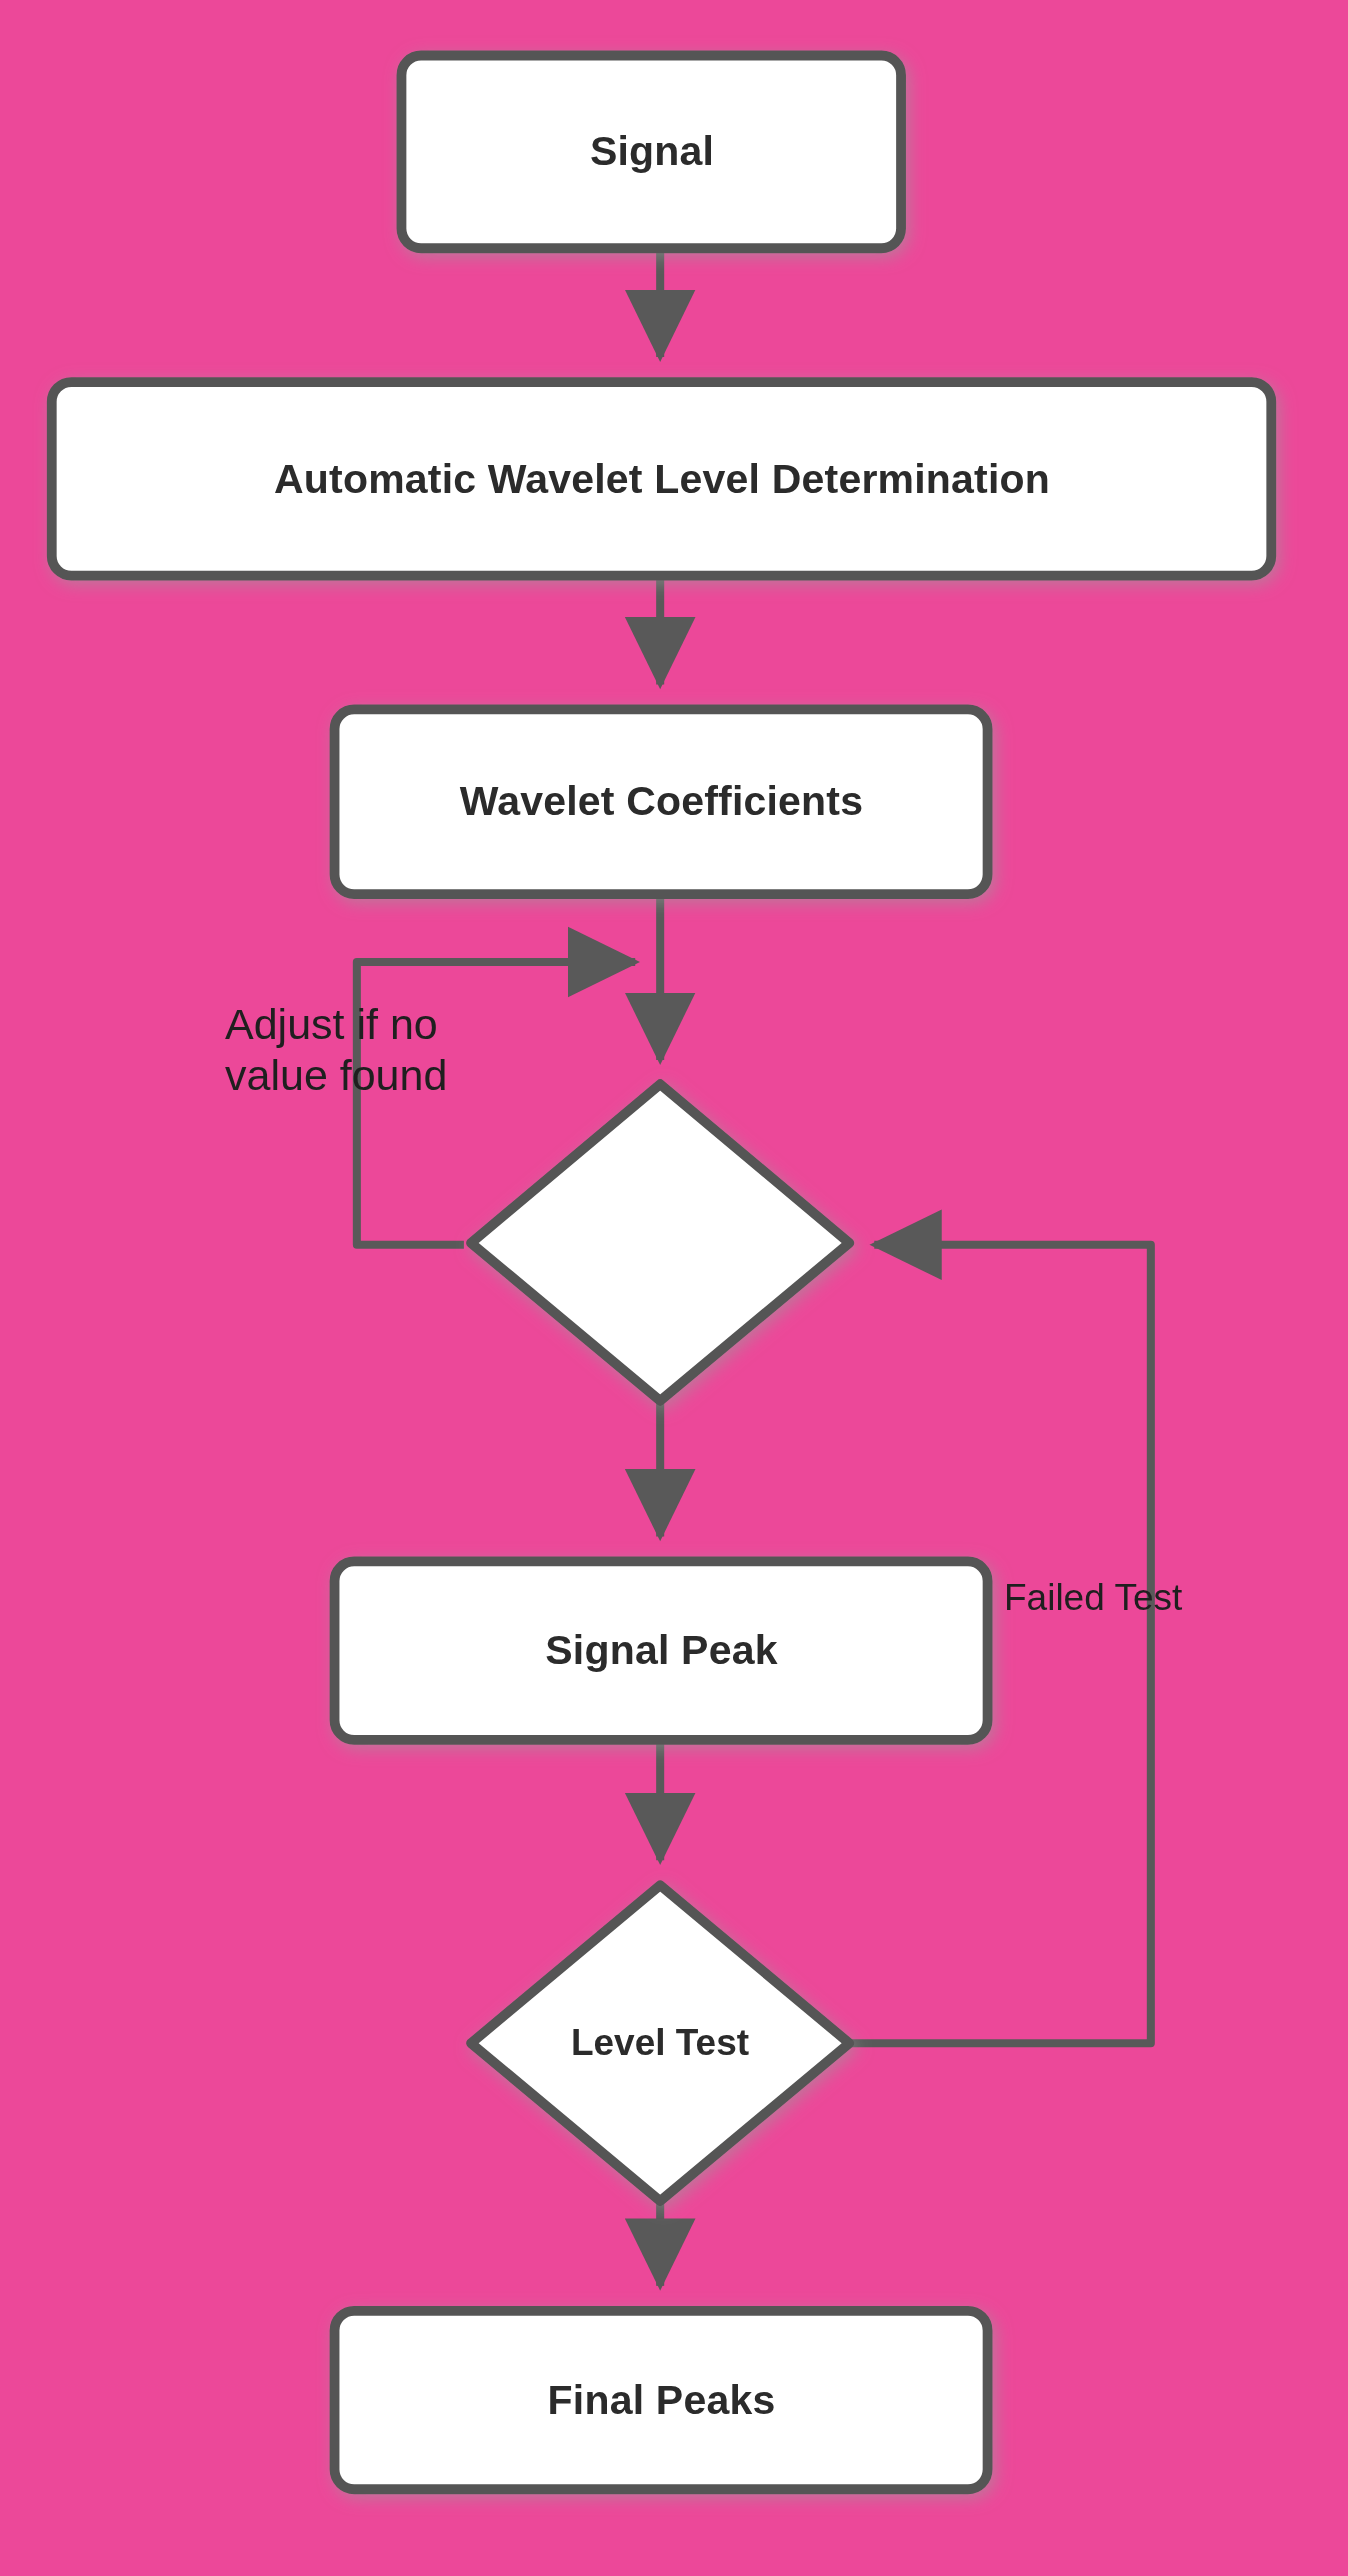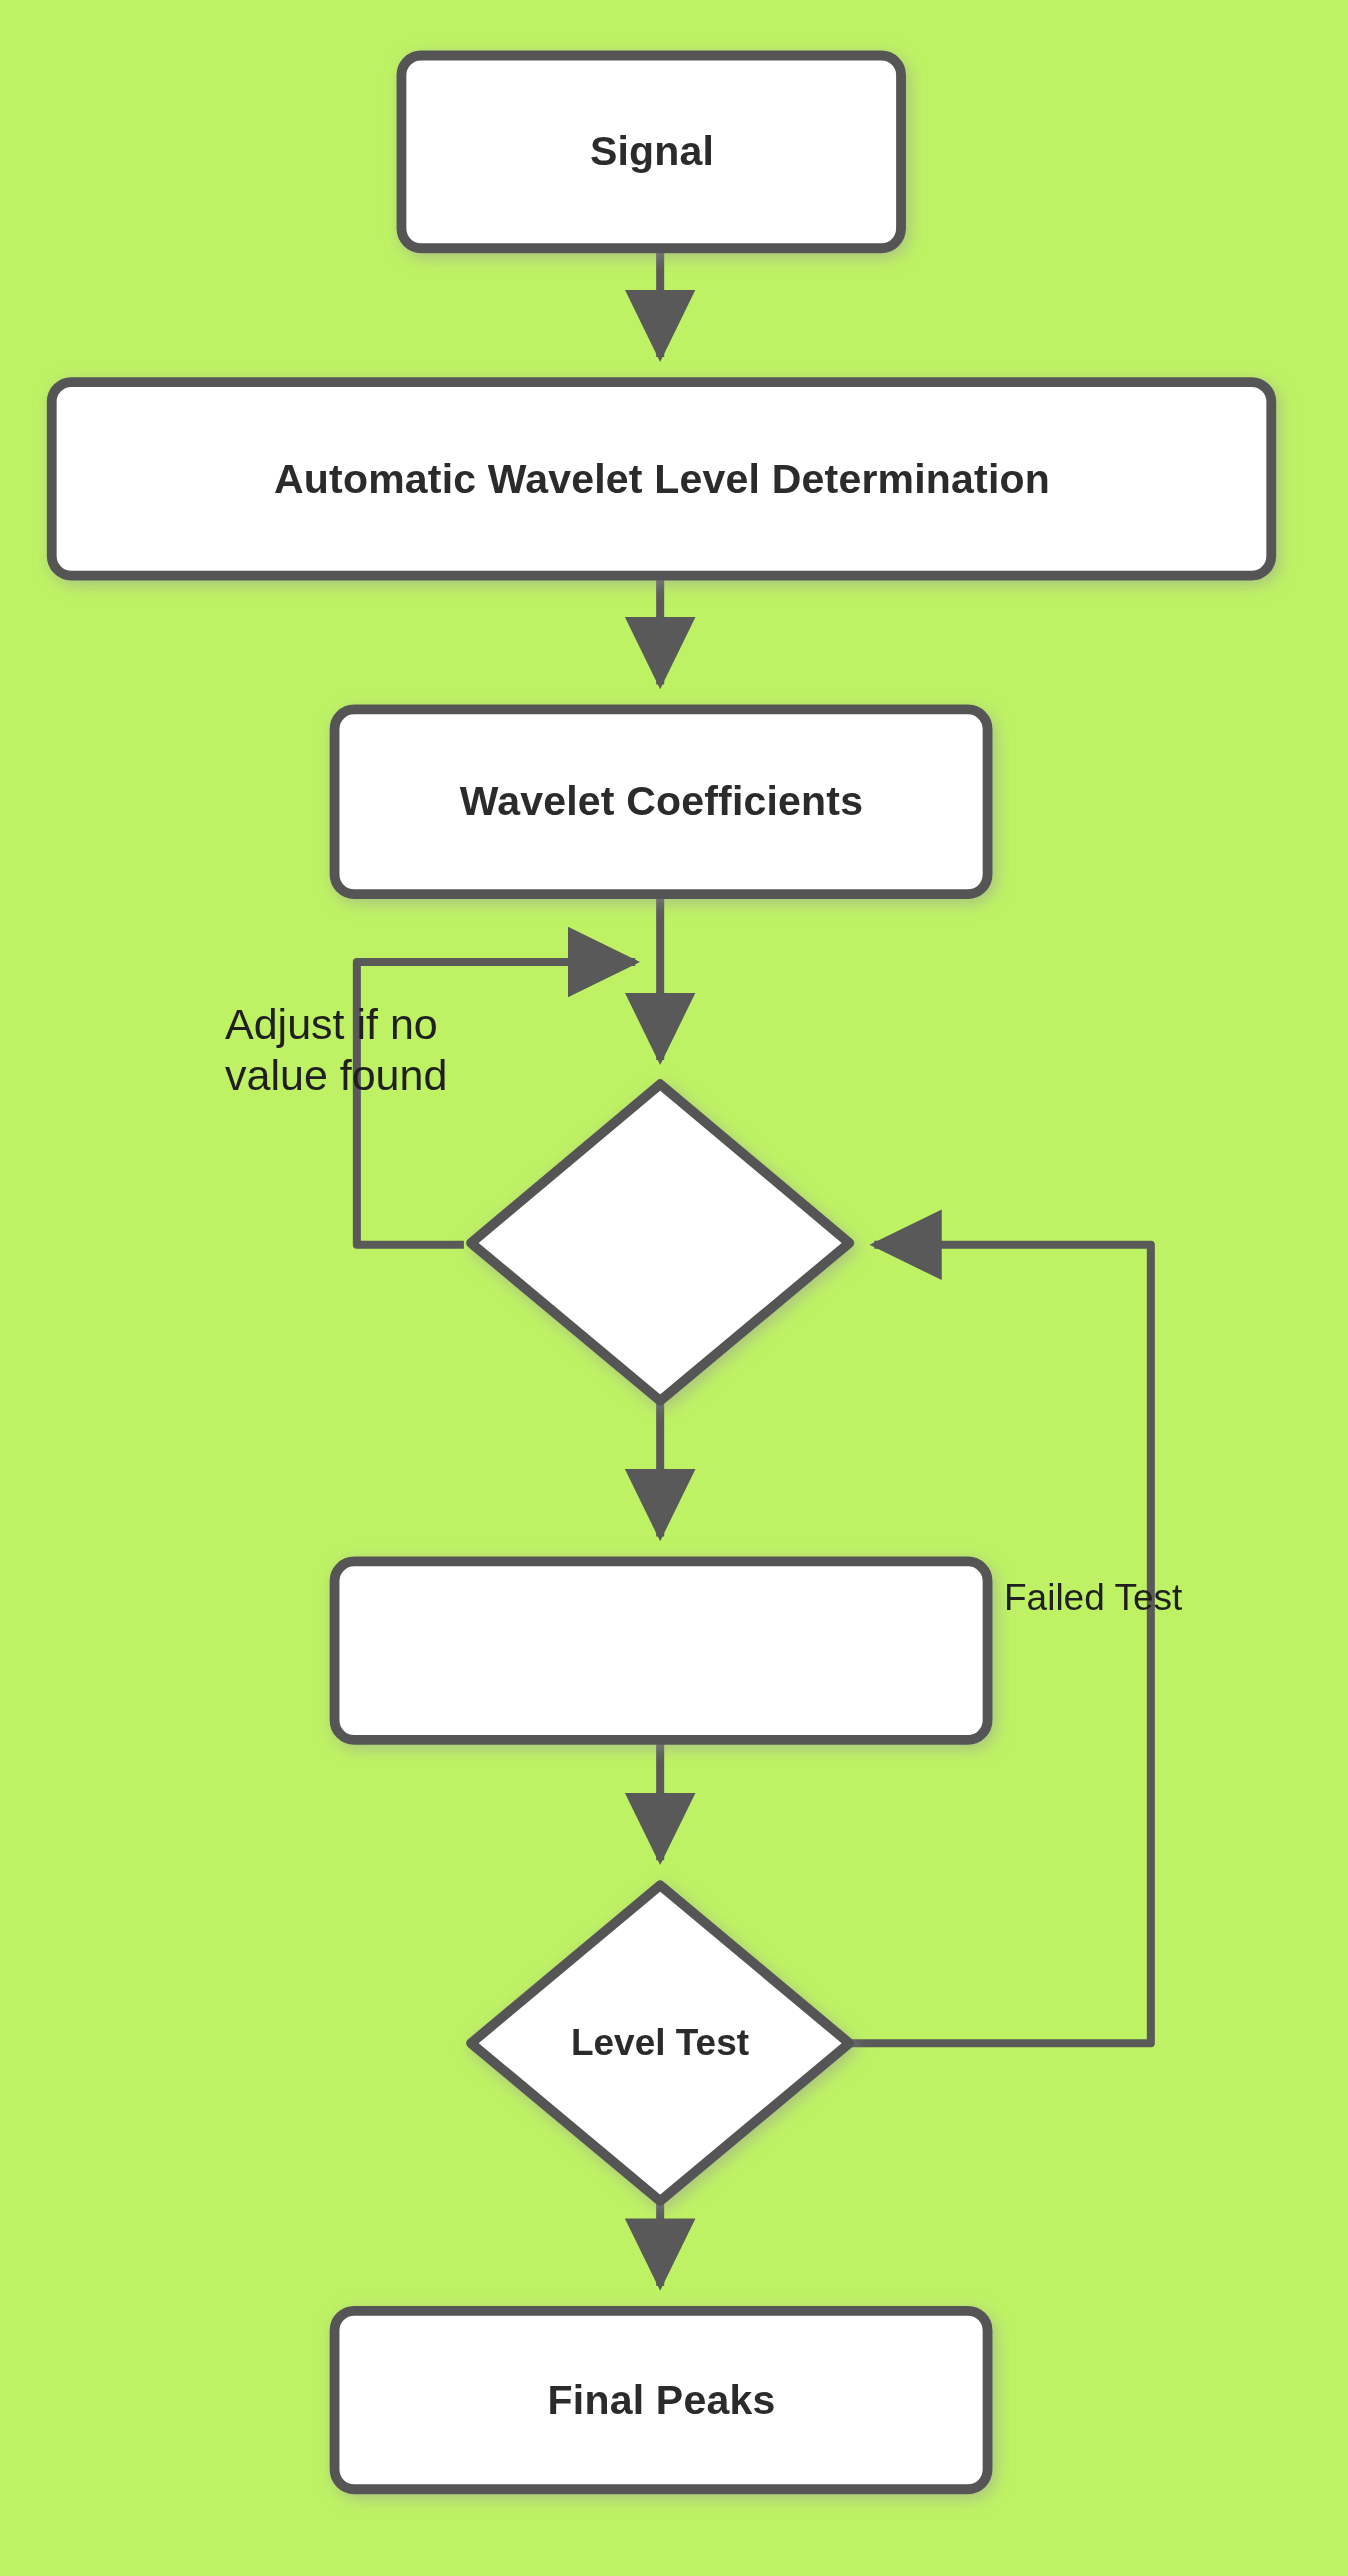--- a/index.html
+++ b/index.html
@@ -8,21 +8,21 @@
     padding: 0;
     background: #ffffff;
   }
   body {
     font-family: "Liberation Sans", sans-serif;
   }
   #canvas {
     position: relative;
     width: 1348px;
     height: 2576px;
-    background: #bef264;
+    background: #ec4899;
     overflow: hidden;
   }
   #flow-svg {
     position: absolute;
     left: 0;
     top: 0;
     width: 1348px;
     height: 2576px;
     display: block;
   }
@@ -111,20 +111,21 @@
     </g>
   </svg>
 
   <div class="node-label process-label" style="left:402px; top:55px; width:500px; height:193px;">Signal</div>
 
   <div class="node-label process-label" style="left:52px; top:382px; width:1220px; height:194px;">Automatic Wavelet Level Determination</div>
 
   <div class="node-label process-label" style="left:335px; top:709px; width:653px; height:185px;">Wavelet Coefficients</div>
 
 
+  <div class="node-label process-label" style="left:335px; top:1561px; width:653px; height:178px;">Signal Peak</div>
 
   <div class="node-label decision-label" style="left:446px; top:2003px; width:428px; height:80px;">Level Test</div>
 
   <div class="node-label process-label" style="left:335px; top:2311px; width:653px; height:178px;text-align:right;">Final Peaks</div>
 
   <div class="edge-label" style="left:225px; top:999px; width:303px;">
     <div>Adjust if no</div>
     <div>value found</div>
   </div>
 

